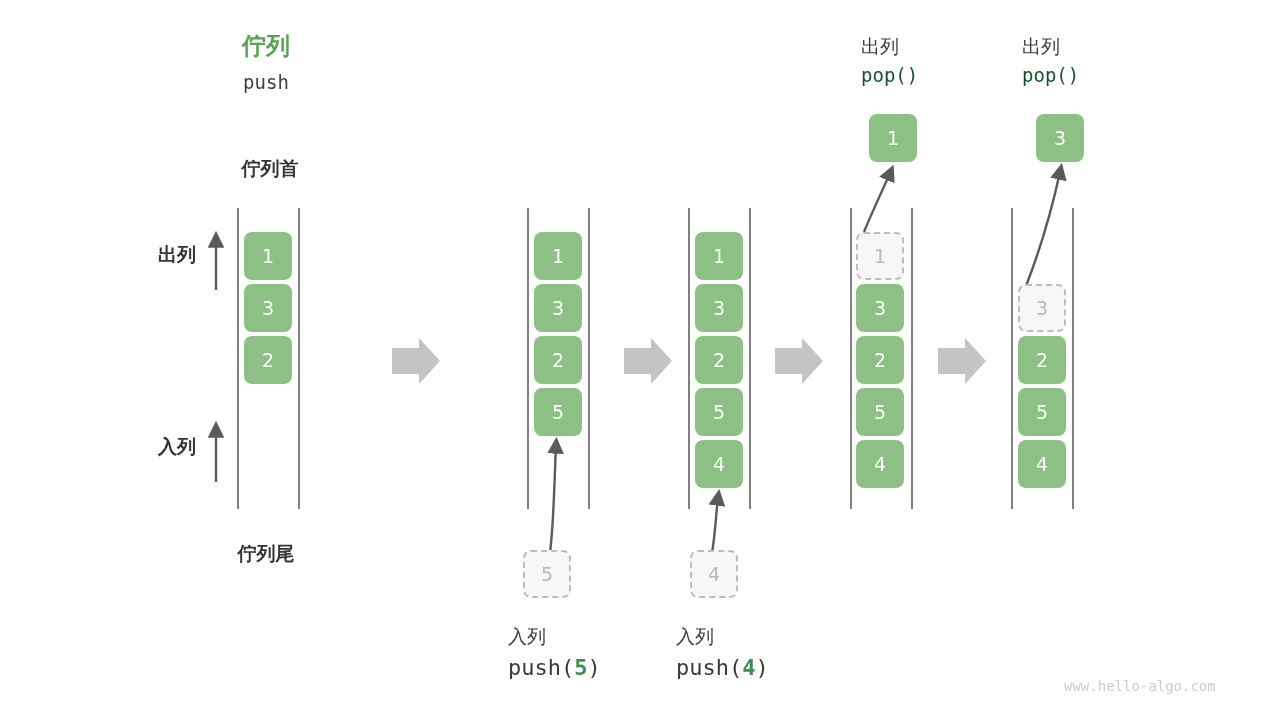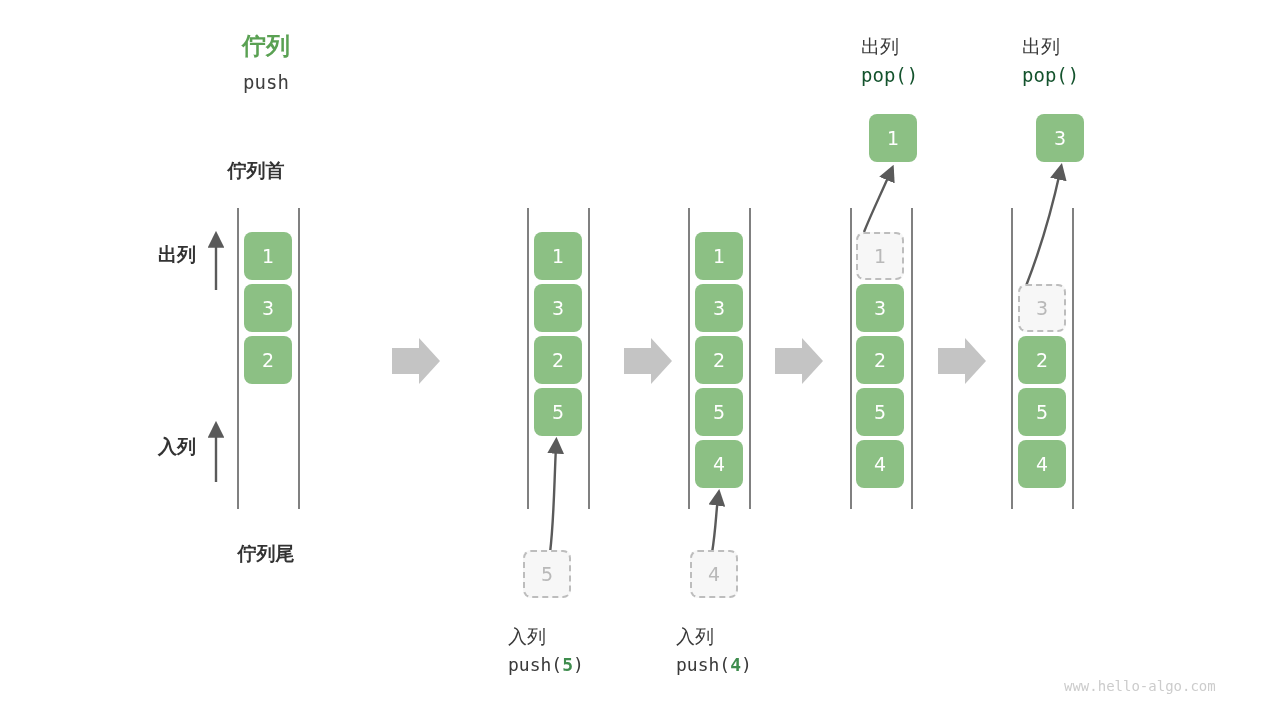--- a/index.html
+++ b/index.html
@@ -70,21 +70,21 @@
   }
   .op-caption .cn {
     display: block;
     font-size: 19px;
     font-weight: 400;
     color: #3a3a3a;
   }
   .op-caption .code {
     display: block;
     font-family: "DejaVu Sans Mono", "Liberation Mono", monospace;
-    font-size: 18px;
+    font-size: 22px;
     color: #3a3a3a;
   }
   .op-caption .code .arg {
     color: #3f8d4e;
     font-weight: 700;
   }
 
   
   .op-caption-top {
     text-align: left;
@@ -191,21 +191,21 @@
 
     <g stroke="#5a5a5a" stroke-width="2.4" fill="none">
       <path d="M864,232 C872,212 880,196 890,173" marker-end="url(#ah)"></path>
       <path d="M1026,286 C1040,250 1050,218 1060,172" marker-end="url(#ah)"></path>
     </g>
   </svg>
 
   <div class="abs title-cn" style="left:186px; top:34px; width:160px;">佇列</div>
   <div class="abs title-en" style="left:186px; top:73px; width:160px;">push</div>
 
-  <div class="abs edge-label" style="left:176px; top:161px; width:160px;">佇列首</div>
+  <div class="abs edge-label" style="left:190px; top:161px; width:160px;font-family:Liberation Mono, monospace;">佇列首</div>
   <div class="abs edge-label" style="left:186px; top:544px; width:160px;">佇列尾</div>
 
   <div class="abs side-label" style="left:100px; top:245px; width:96px;">出列</div>
   <div class="abs side-label" style="left:100px; top:437px; width:96px;">入列</div>
 
   <div class="abs cell" style="left:244px; top:232px;">1</div>
   <div class="abs cell" style="left:244px; top:284px;">3</div>
   <div class="abs cell" style="left:244px; top:336px;">2</div>
 
   <div class="abs cell" style="left:534px; top:232px;">1</div>

